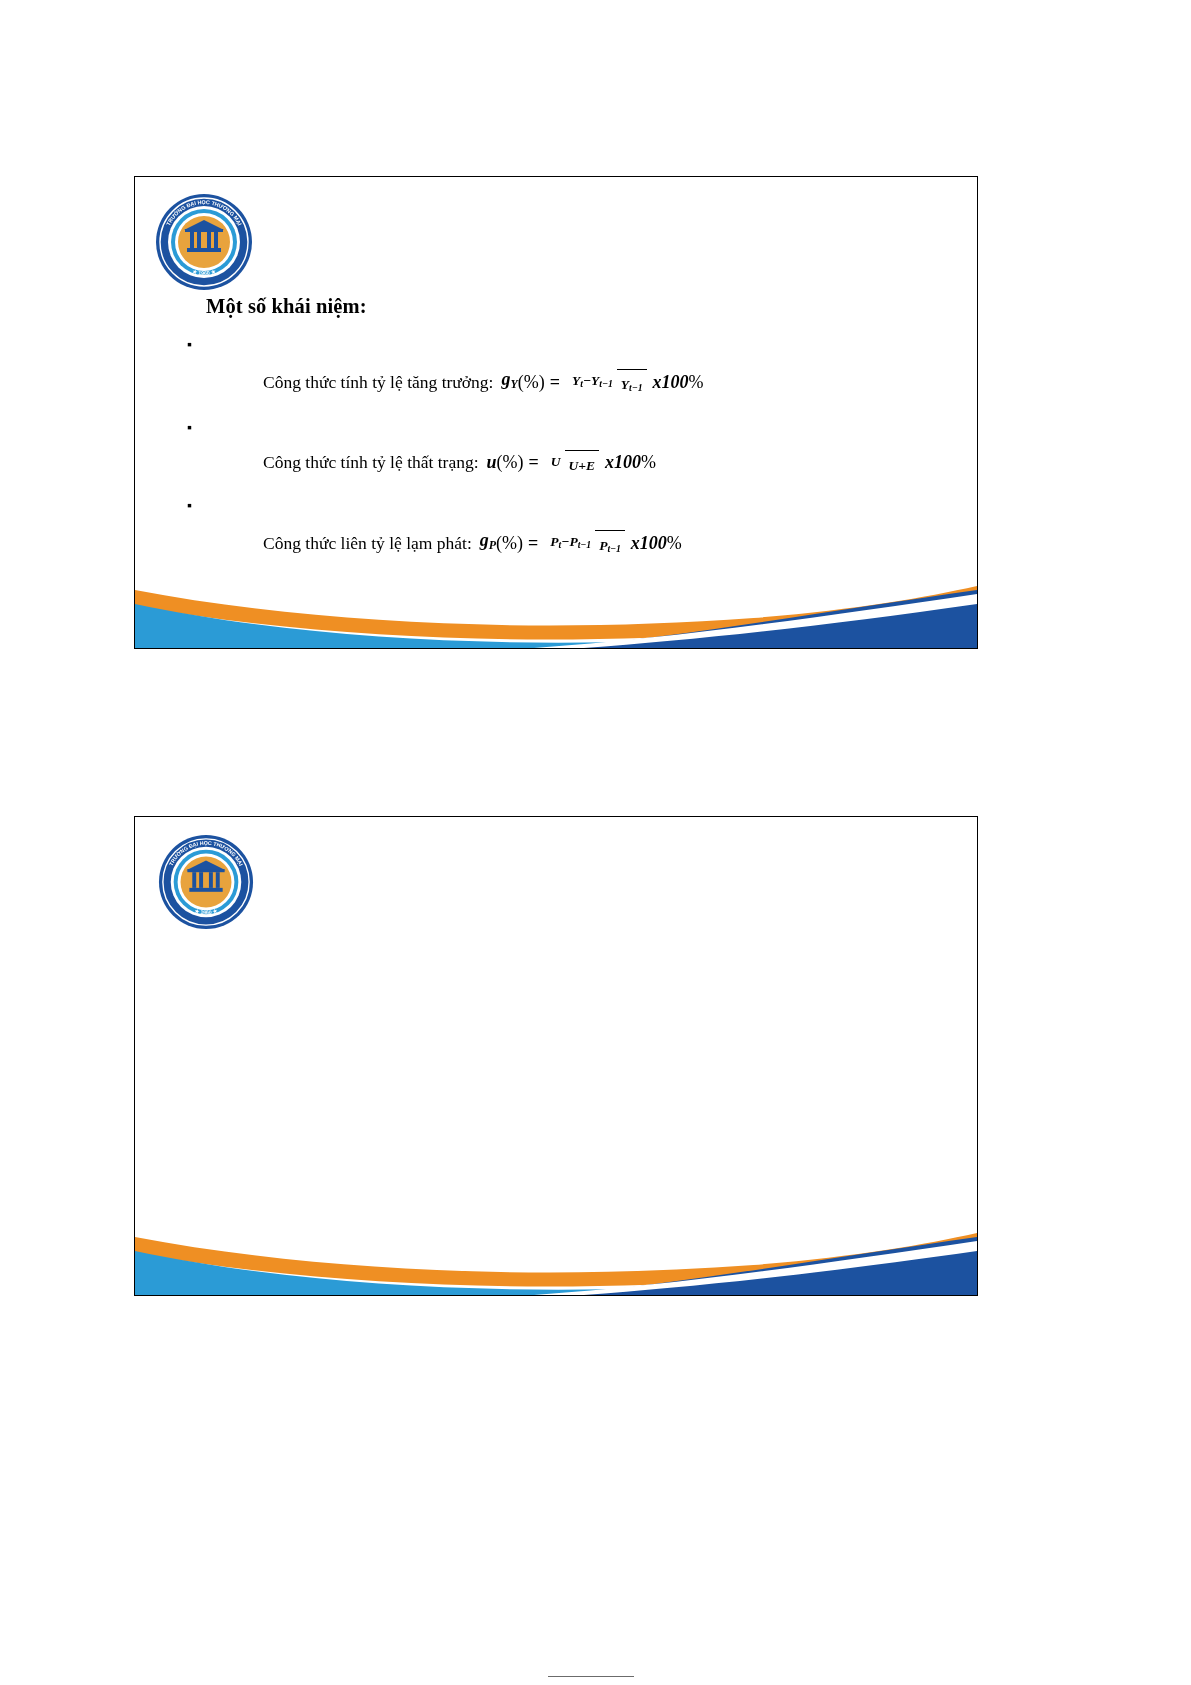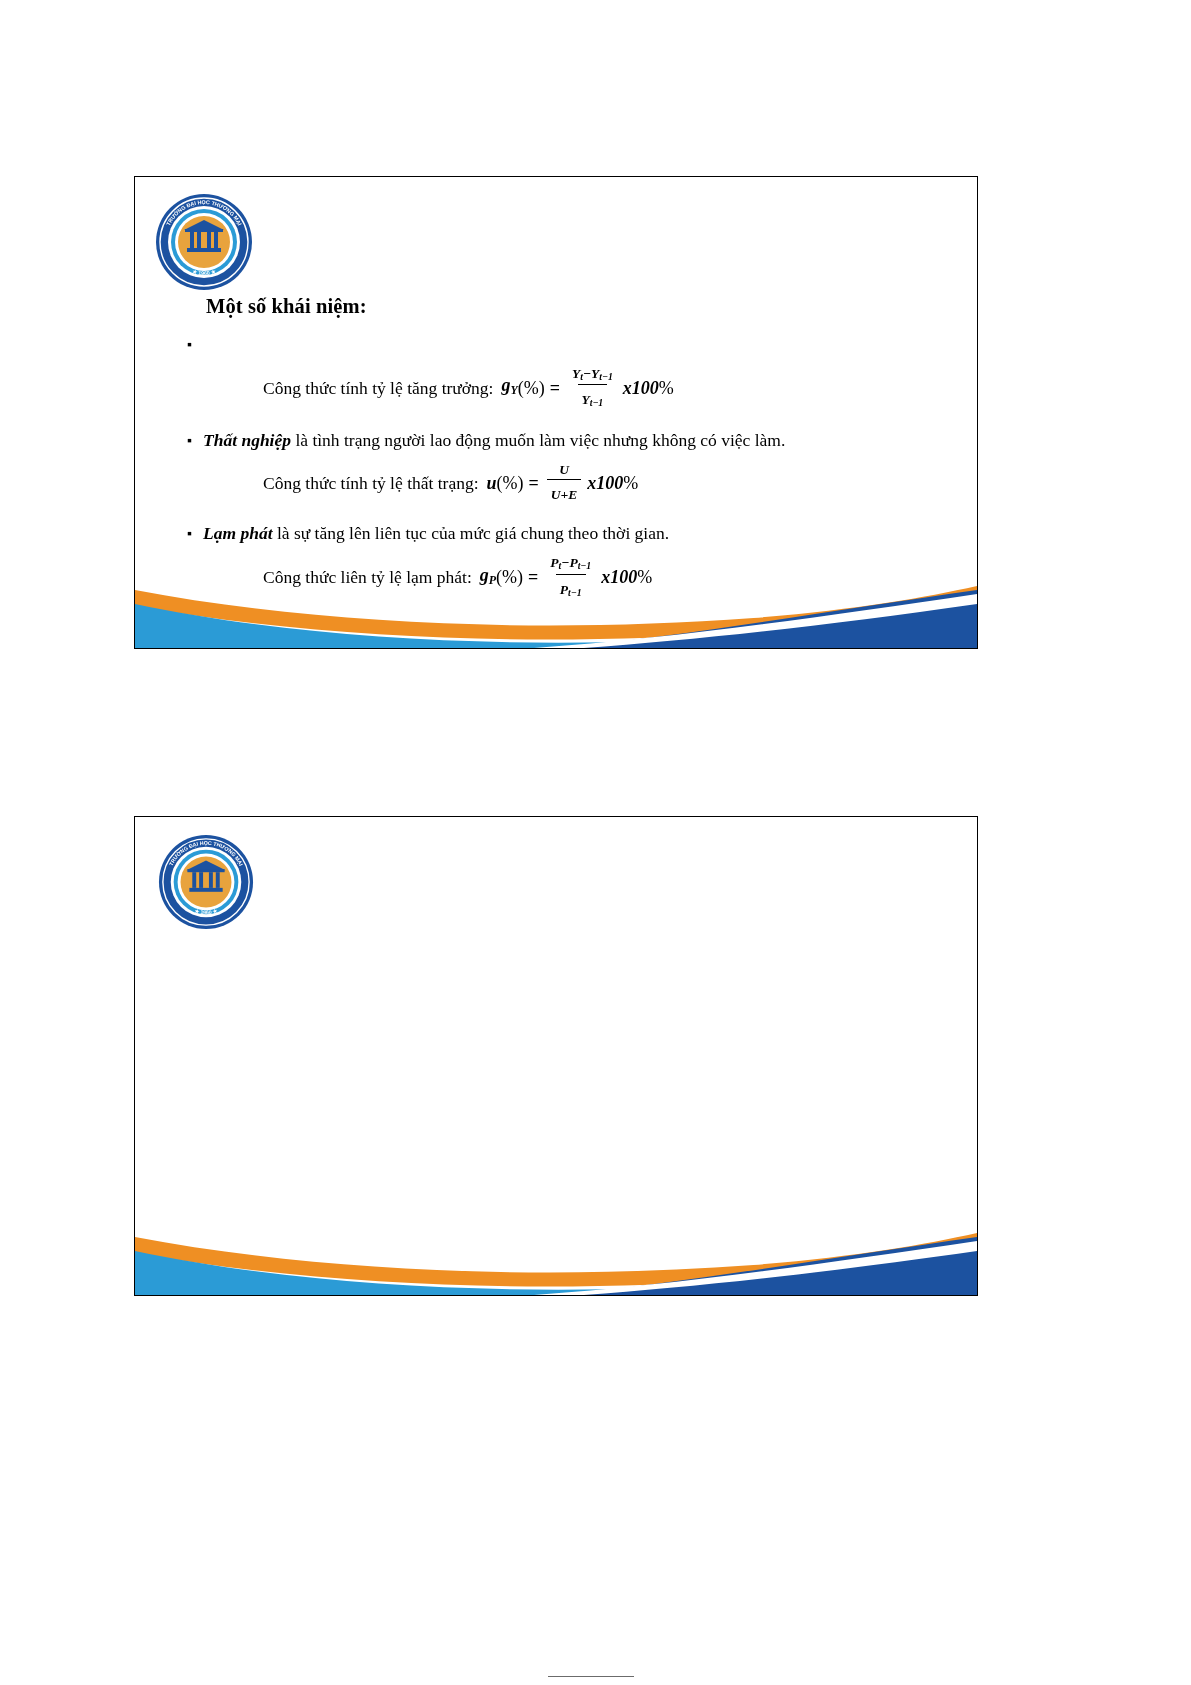--- a/index.html
+++ b/index.html
@@ -126,21 +126,20 @@
   .mvar .sub {
     font-size: 0.66em;
     vertical-align: -0.28em;
     font-style: italic;
     font-weight: bold;
   }
   .mpct { font-weight: normal; font-style: normal; }
   .meq { margin: 0 5px; font-weight: bold; }
   .frac {
     display: inline-flex;
-    flex-direction: column;
     align-items: center;
     justify-content: flex-start;
     vertical-align: middle;
     margin: 0 3px;
     font-size: 13.5px;
     line-height: 1.22;
   }
   .frac .num {
     padding: 0 4px 1px 4px;
     font-style: italic;
@@ -228,39 +227,37 @@
           <span class="frac">
             <span class="num">Y<span class="sub">t</span>−Y<span class="sub">t−1</span></span>
             <span class="den">Y<span class="sub">t−1</span></span>
           </span>
           <span class="x100">x100<span class="pct">%</span></span>
         </span>
       </div>
 
       <div class="bullet-row">
         <span class="bullet-mark">▪</span>
-        <span class="bullet-text"><span class="term">Thất nghiệp</span><span> là tình trạng người lao động muốn làm việc nhưng không có việc làm.</span></span>
       </div>
       <div class="formula-row">
         <span class="formula-label">Công thức tính tỷ lệ thất trạng:</span>
         <span class="math">
           <span class="mvar">u</span>
             <span class="mpct">(%)</span>
           <span class="meq">=</span>
           <span class="frac">
             <span class="num">U</span>
             <span class="den">U+E</span>
           </span>
           <span class="x100">x100<span class="pct">%</span></span>
         </span>
       </div>
 
       <div class="bullet-row">
         <span class="bullet-mark">▪</span>
-        <span class="bullet-text"><span class="term">Lạm phát</span><span> là sự tăng lên liên tục của mức giá chung theo thời gian.</span></span>
       </div>
       <div class="formula-row">
         <span class="formula-label">Công thức liên tỷ lệ lạm phát:</span>
         <span class="math">
           <span class="mvar">g<span class="sub">P</span></span>
             <span class="mpct">(%)</span>
           <span class="meq">=</span>
           <span class="frac">
             <span class="num">P<span class="sub">t</span>−P<span class="sub">t−1</span></span>
             <span class="den">P<span class="sub">t−1</span></span>

